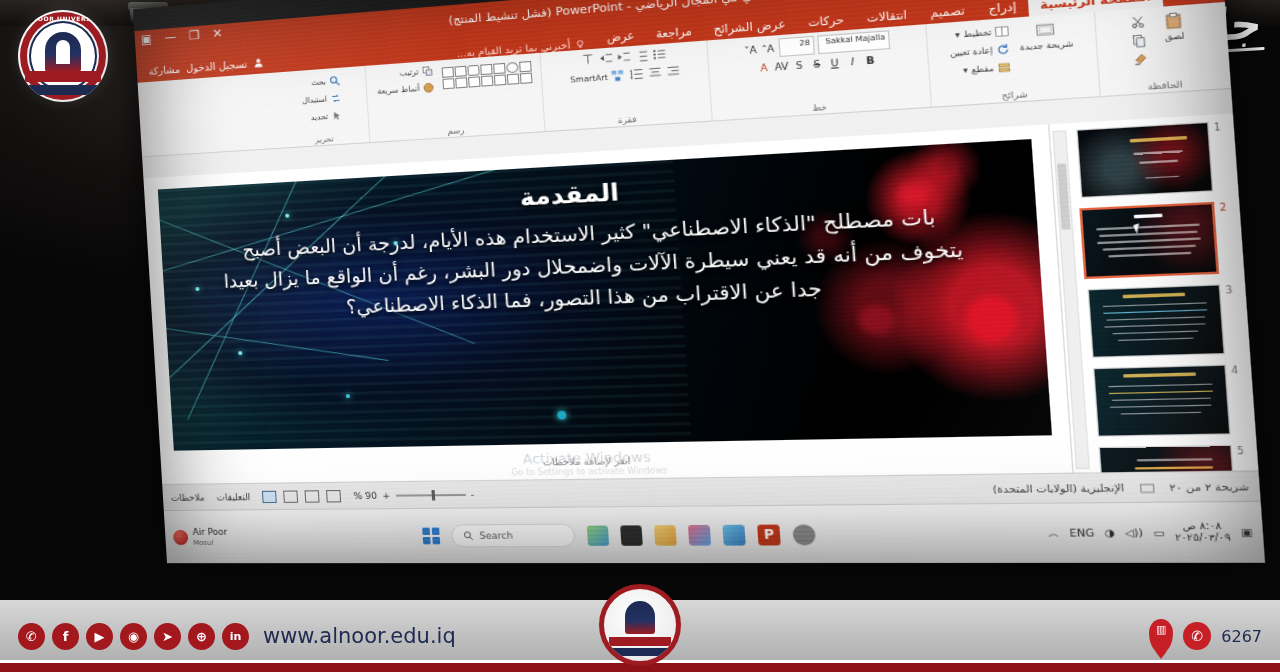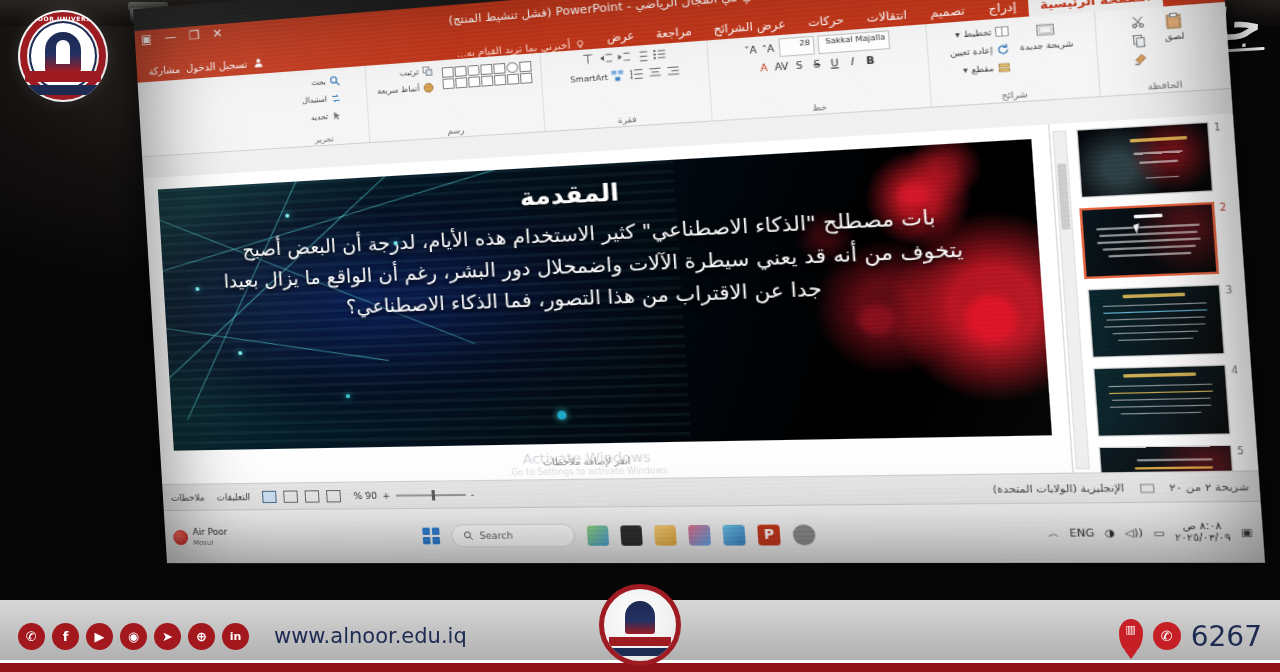--- a/index.html
+++ b/index.html
@@ -315,42 +315,42 @@
   .footer:before{
     content:"";position:absolute;left:0;right:0;bottom:0;height:12px;
     background:linear-gradient(180deg,#fff 0 3px,#8e1217 3px 100%);
   }
   .socials{display:flex;align-items:center;gap:7px;z-index:2;}
   .sicon{
     width:27px;height:27px;border-radius:50%;background:#a2181d;
     display:flex;align-items:center;justify-content:center;color:#fff;
     font-size:13px;font-weight:bold;line-height:1;
   }
-  .weburl{color:#1d2a52;font-size:21px;margin-left:18px;z-index:2;}
+  .weburl{color:#1d2a52;font-size:21px;margin-left:7px;z-index:2;}
   .footer-logo{
     position:absolute;left:50%;transform:translateX(-50%);bottom:6px;
     width:82px;height:82px;border-radius:50%;
     background:radial-gradient(circle at 45% 38%, #fff 0%, #f0f0f0 60%, #d8d8d8 100%);
     border:5px solid #9e1b22;box-sizing:border-box;z-index:3;
     display:flex;align-items:center;justify-content:center;flex-direction:column;
     overflow:hidden;
   }
   .footer-logo .fl-arch{
     width:30px;height:33px;border-radius:15px 15px 3px 3px;
     background:linear-gradient(180deg,#1d2a52 0%,#233163 60%,#9e1b22 100%);margin-top:6px;
   }
   .footer-logo .fl-band{width:62px;height:9px;background:#9e1b22;margin-top:3px;}
   .footer-logo .fl-band2{width:56px;height:8px;background:#1d2a52;margin-top:2px;}
   .addr{display:flex;align-items:center;gap:10px;z-index:2;direction:rtl;}
   .addr .atxt{color:#1d2a52;font-size:20px;}
   .addr .phone{
     width:28px;height:28px;border-radius:50%;background:#c62026;color:#fff;
     display:flex;align-items:center;justify-content:center;font-size:14px;
   }
-  .addr .pnum{color:#1d2a52;font-size:28px;}
+  .addr .pnum{color:#1d2a52;font-size:16px;}
   .addr .pin{
     width:24px;height:30px;background:#c62026;border-radius:12px 12px 12px 12px/14px 14px 20px 20px;
     position:relative;display:flex;align-items:flex-start;justify-content:center;padding-top:4px;
     color:#fff;font-size:11px;
   }
   .addr .pin:after{
     content:"";position:absolute;left:50%;bottom:-6px;transform:translateX(-50%);
     width:0;height:0;border-left:6px solid transparent;border-right:6px solid transparent;
     border-top:8px solid #c62026;
   }

